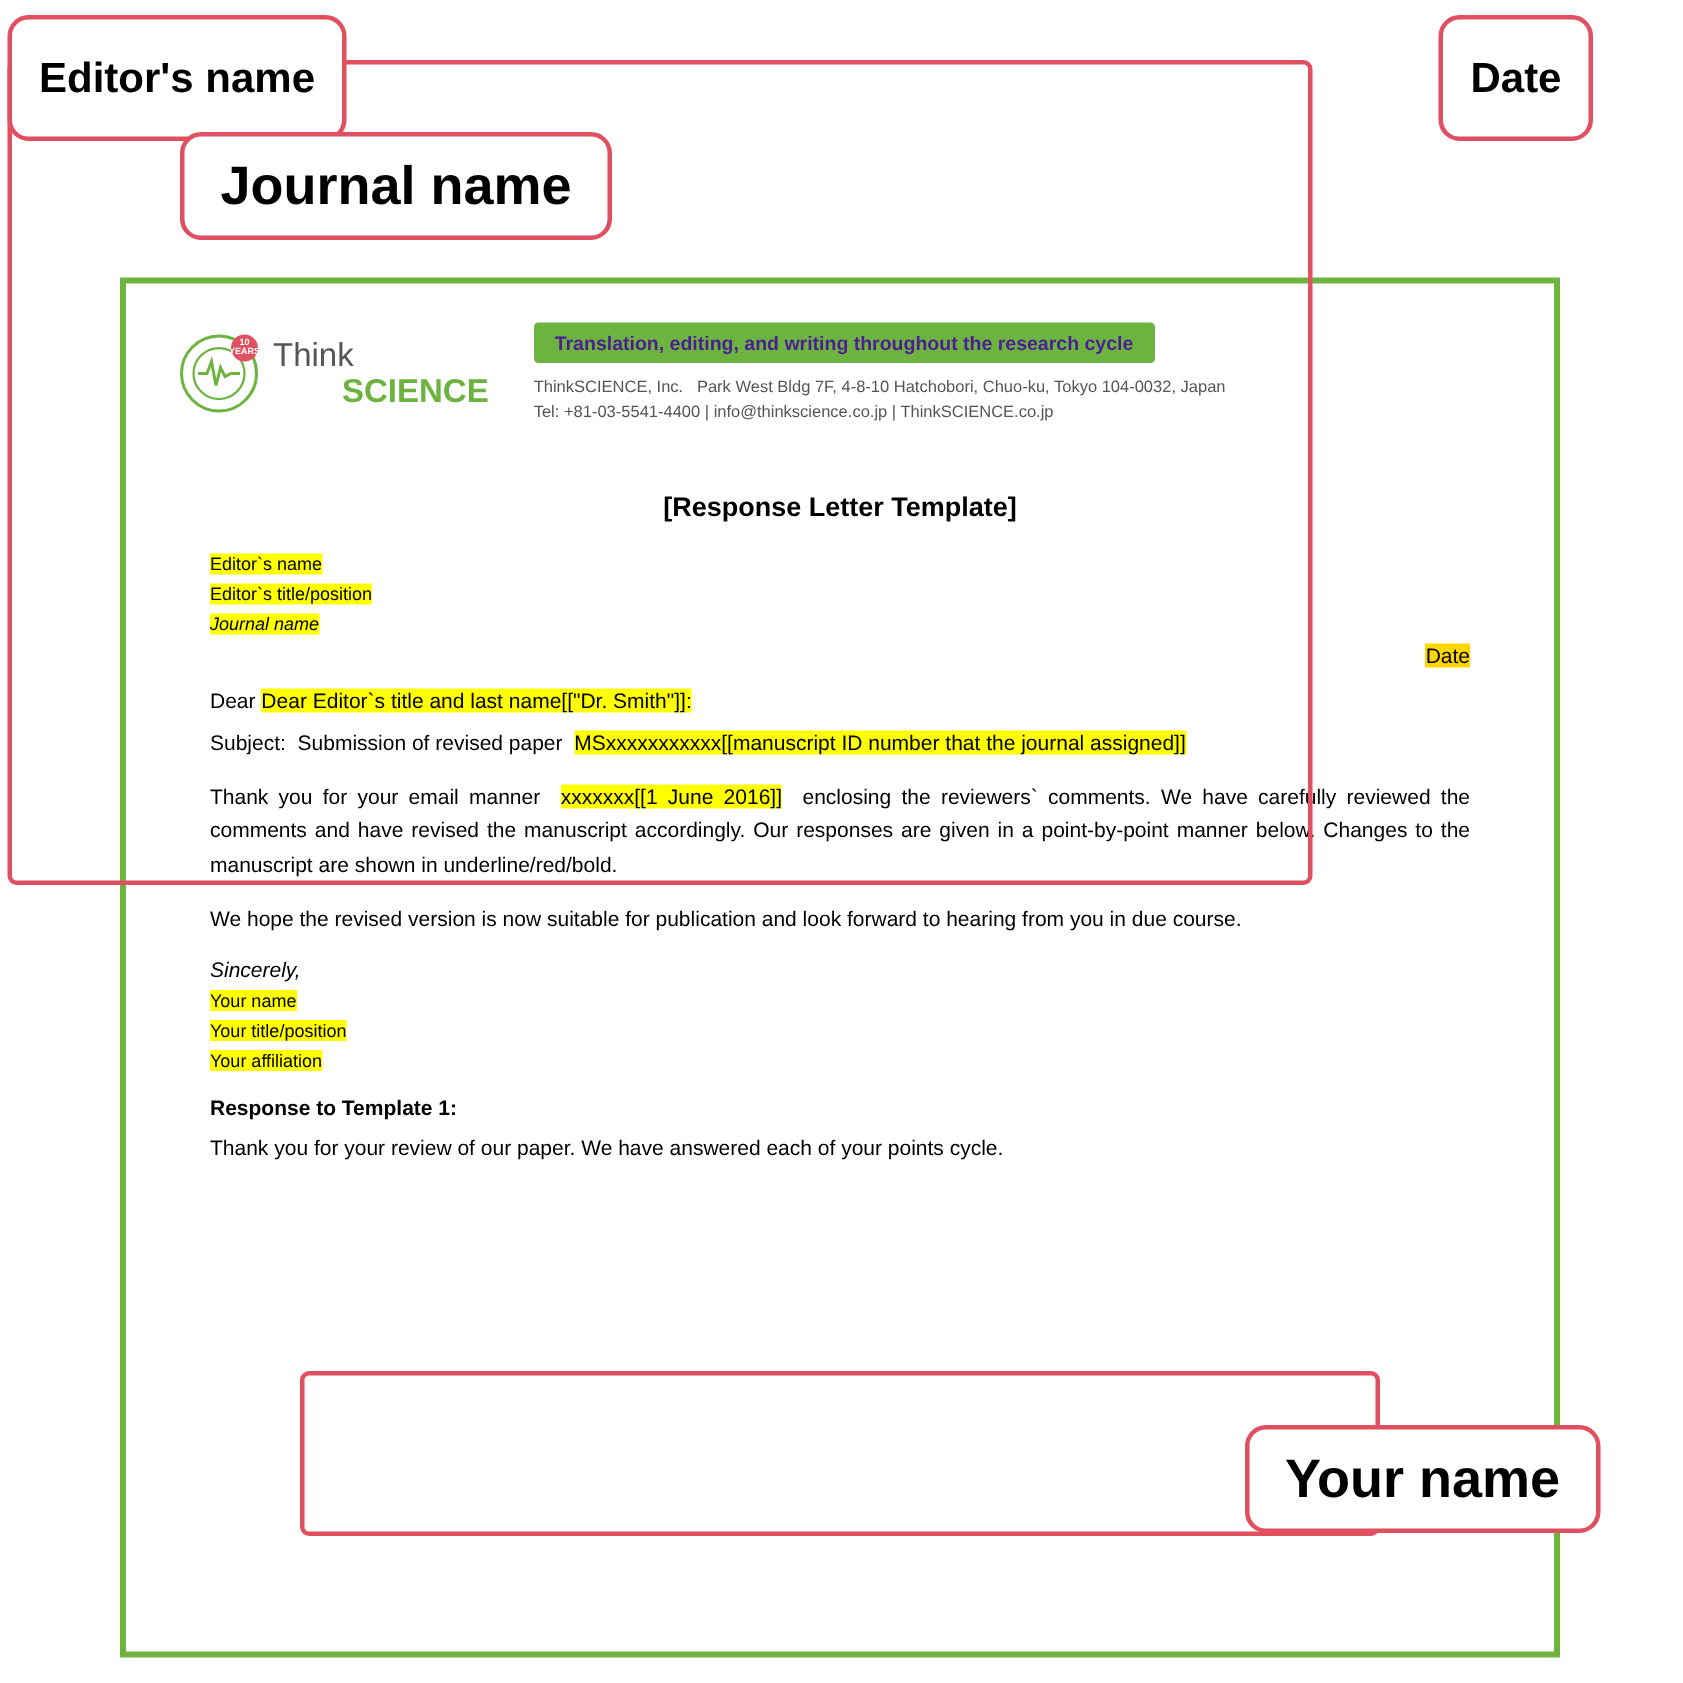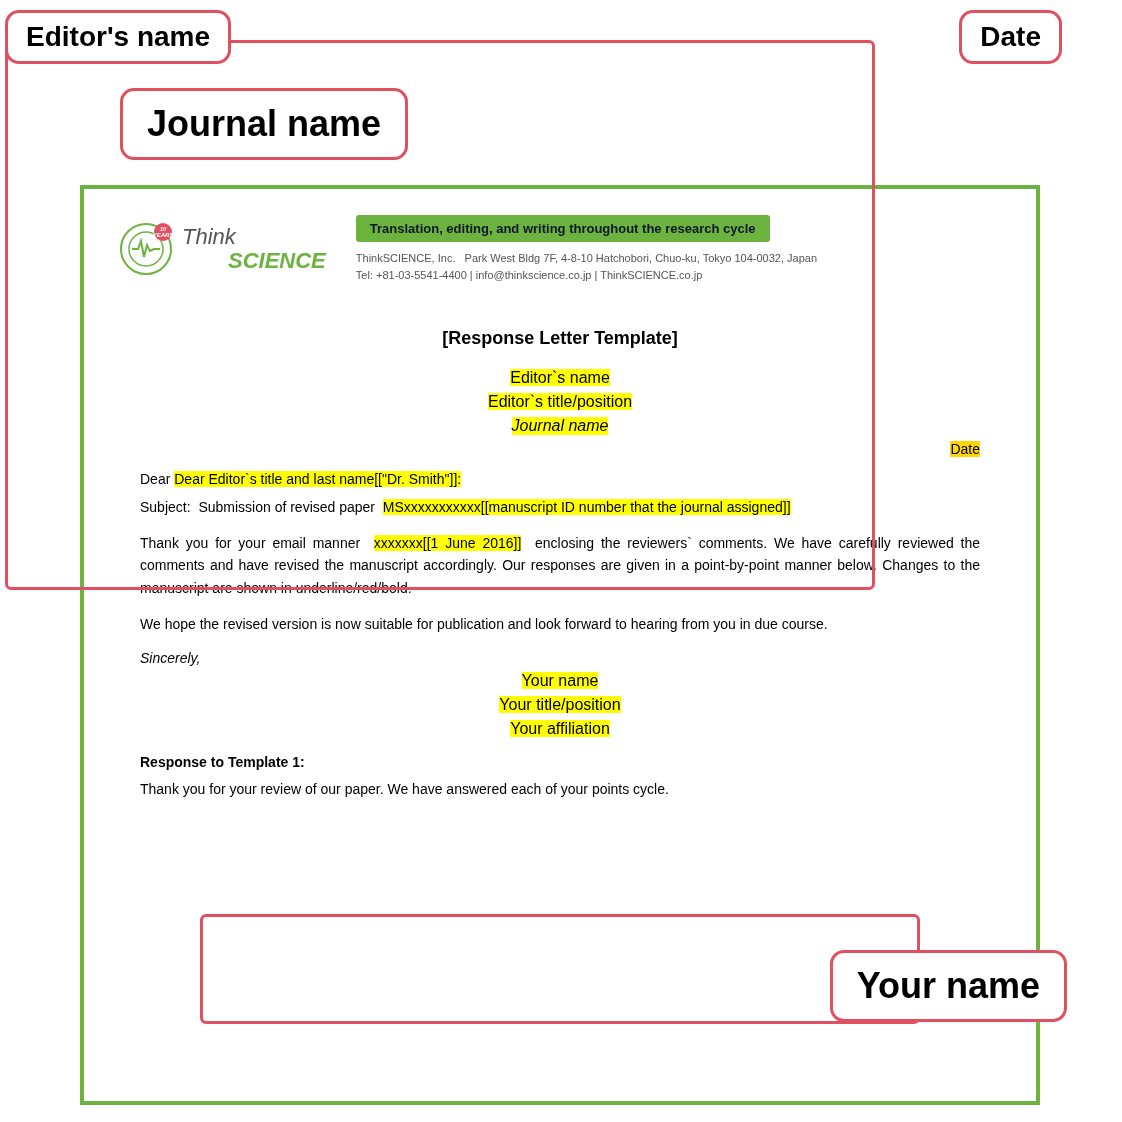--- a/index.html
+++ b/index.html
@@ -13,21 +13,21 @@
     }
 
     
     .callout {
       position: absolute;
       border: 3px solid #e05060;
       border-radius: 14px;
       background: #fff;
       font-size: 28px;
       font-weight: bold;
-      padding: 8px 18px;
+      padding: 23px 18px;
       z-index: 10;
       white-space: nowrap;
     }
 
     
 
     
     #callout-editor-name {
       top: 10px;
       left: 5px;
@@ -110,21 +110,20 @@
       align-items: center;
       padding: 20px 30px 10px 30px;
       border-bottom: none;
     }
 
     .logo-area {
       display: flex;
       align-items: center;
       gap: 10px;
       flex: 0 0 auto;
-      font-style: italic;
     }
 
     .logo-circle {
       width: 52px;
       height: 52px;
       border-radius: 50%;
       border: 2px solid #6db33f;
       display: flex;
       flex-direction: column;
       align-items: center;
@@ -173,21 +172,21 @@
       margin-left: 46px;
     }
 
     .header-right {
       flex: 1;
       padding-left: 30px;
     }
 
     .header-tagline {
       background: #6db33f;
-      color: #0f172a;
+      color: #4c1d95;
       padding: 6px 14px;
       font-size: 13px;
       font-weight: bold;
       border-radius: 3px;
       margin-bottom: 8px;
       display: inline-block;
     }
 
     .header-address {
       font-size: 11px;
@@ -211,22 +210,21 @@
     .highlight {
       background: #ffff00;
     }
 
     .highlight-orange {
       background: #ffd700;
     }
 
     .field-line {
       margin-bottom: 6px;
-      font-size: 16px;
-      text-align: center;
+      font-size: 12px;
     }
 
     .date-field {
       text-align: right;
       margin-bottom: 14px;
       font-size: 14px;
     }
 
     .dear-line {
       font-size: 14px;

